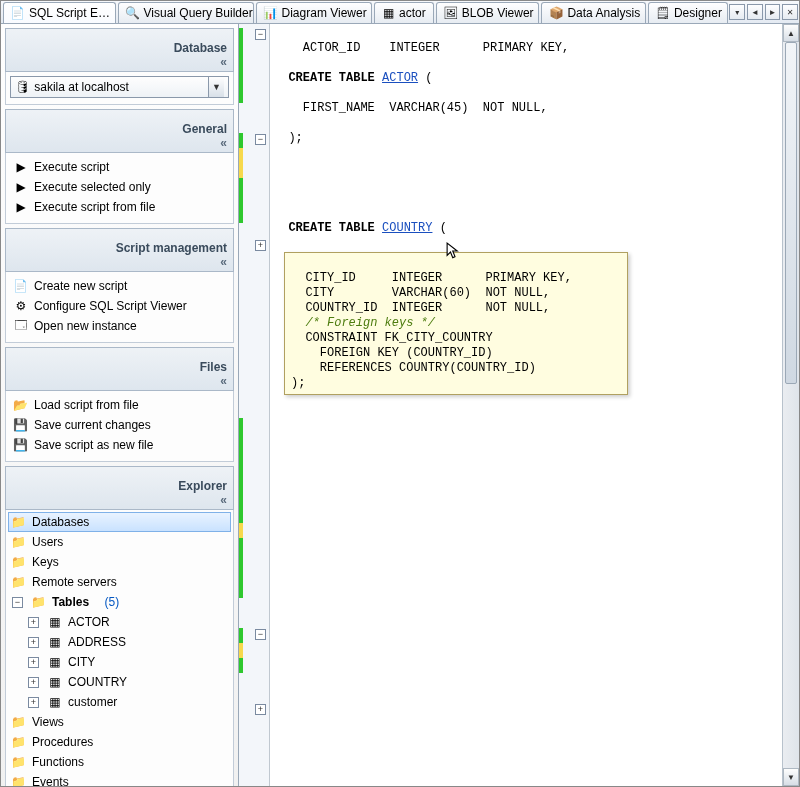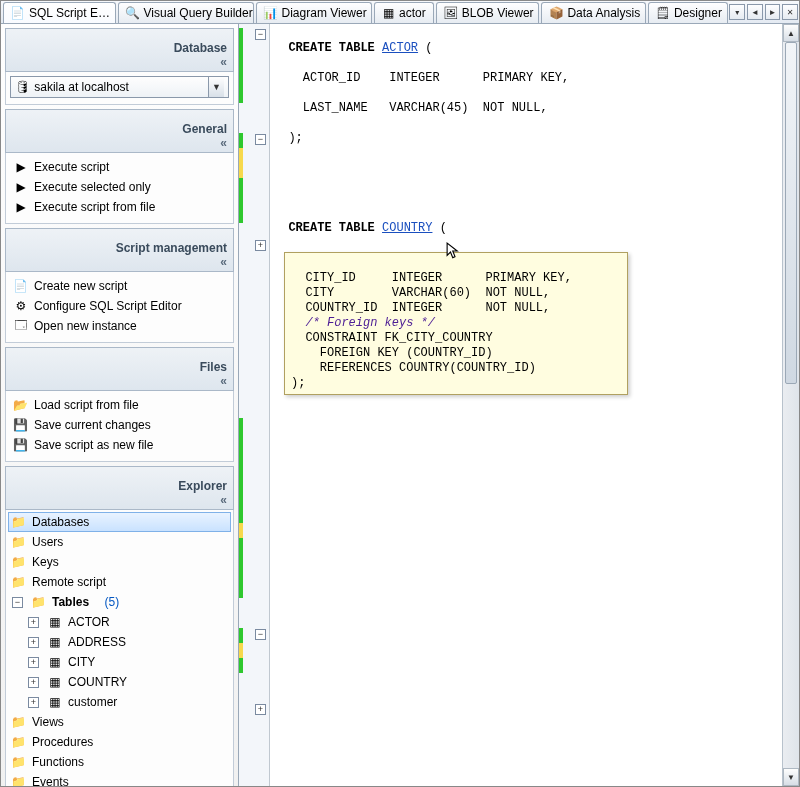--- a/index.html
+++ b/index.html
@@ -30,21 +30,21 @@
   .editor-wrap{flex:1;display:flex;flex-direction:column;min-width:0;}
   .editor{flex:1;display:flex;position:relative;overflow:hidden;min-height:0;}
   .gutter{width:30px;background:#f3f6fa;border-right:1px solid #c0c8d0;position:relative;}
   .gutter .fold{position:absolute;left:16px;width:9px;height:9px;border:1px solid #7a8aa0;background:#fff;font-size:9px;line-height:9px;text-align:center;color:#333;}
   .stripe{position:absolute;left:0;width:4px;background:#2ec82e;}
   .stripe.y{background:#f7d94c;}
   .code{flex:1;overflow:auto;background:#fff;font-family:Consolas,"Courier New",monospace;font-size:12px;line-height:15px;white-space:pre;padding:2px 0 2px 4px;position:relative;}
   .code .l{height:15px;}
   .kw{color:#000;font-weight:bold;}
   .lnk{color:#1a4fbf;text-decoration:underline;}
-  .cm{color:#4c1d95;font-style:italic;}
+  .cm{color:#4d7c0f;font-style:italic;}
   .tooltip-box{position:absolute;background:#fffde0;border:1px solid #b0a060;font-family:Consolas,"Courier New",monospace;font-size:12px;line-height:15px;white-space:pre;padding:3px 6px;box-shadow:2px 2px 4px rgba(0,0,0,0.2);z-index:5;}
   .box-marker{border:1px solid #555;padding:0 4px;display:inline-block;line-height:12px;}
   .statusbar{height:19px;border-top:1px solid #9aa8b8;background:linear-gradient(#fbfcfe,#e9eef4);display:flex;align-items:center;padding:0 8px;gap:30px;}
   .scrollbar-right{position:absolute;right:0;top:0;bottom:0;width:16px;background:linear-gradient(90deg,#eaedf1,#dfe4ea);border-left:1px solid #b8c2cc;}
   .scroll-btn{height:16px;background:linear-gradient(#fefefe,#d7deE6);border:1px solid #aeb8c2;display:flex;align-items:center;justify-content:center;font-size:8px;color:#333;}
   .scroll-thumb{position:absolute;left:2px;right:2px;background:linear-gradient(#f2f5f8,#cfd8e2);border:1px solid #9ba8b6;border-radius:2px;}
   .cursor-svg{position:absolute;width:18px;height:18px;z-index:6;}
 </style>
 </head>
 <body>
@@ -131,21 +131,21 @@
           <span>Script management</span>
           <span class="chev">«</span>
         </div>
         <div class="panel-body">
           <div class="item">
               <span class="icon">📄</span>
               <span>Create new script</span>
             </div>
           <div class="item">
               <span class="icon">⚙</span>
-              <span>Configure SQL Script Editor</span>
+              <span>Configure SQL Script Viewer</span>
             </div>
           <div class="item">
               <span class="icon">🗔</span>
               <span>Open new instance</span>
             </div>
         </div>
       </div>
 
       <div class="panel">
         <div class="panel-header">
@@ -181,21 +181,21 @@
           <div class="item">
               <span class="icon">📁</span>
               <span>Users</span>
             </div>
           <div class="item">
               <span class="icon">📁</span>
               <span>Keys</span>
             </div>
           <div class="item">
               <span class="icon">📁</span>
-              <span>Remote script</span>
+              <span>Remote servers</span>
             </div>
           <div class="item"><span class="expander">−</span><span class="icon">📁</span><span class="bold">Tables</span>&nbsp;<span class="count">(5)</span></div>
           <div class="item" style="padding-left:20px">
               <span class="expander">+</span>
               <span class="icon">▦</span>
               <span>ACTOR</span>
             </div>
           <div class="item" style="padding-left:20px">
               <span class="expander">+</span>
               <span class="icon">▦</span>
@@ -252,23 +252,23 @@
           <div class="stripe y" style="top:499px;height:15px"></div>
           <div class="stripe" style="top:604px;height:45px"></div>
           <div class="stripe y" style="top:619px;height:15px"></div>
           <div class="fold" style="top:5px">−</div>
           <div class="fold" style="top:110px">−</div>
           <div class="fold" style="top:216px">+</div>
           <div class="fold" style="top:605px">−</div>
           <div class="fold" style="top:680px">+</div>
         </div>
         <div class="code">
+<div class="l">    ACTOR_ID    INTEGER      PRIMARY KEY,</div>
 <div class="l">  <span class="kw">CREATE TABLE </span><span class="lnk">ACTOR</span><span> (</span></div>
-<div class="l">    ACTOR_ID    INTEGER      PRIMARY KEY,</div>
-<div class="l">    LAST_NAME   VARCHAR(45)  NOT NULL,</div>
+<div class="l">    FIRST_NAME  VARCHAR(45)  NOT NULL,</div>
 <div class="l">  );</div>
 <div class="l"> </div>
 <div class="l"> </div>
 <div class="l">  <span class="kw">CREATE TABLE </span><span class="lnk">COUNTRY</span><span> (</span></div>
 <div class="l">    COUNTRY_ID  INTEGER      NOT NULL,</div>
 <div class="l"><span>    </span><span class="lnk">COUNTRY</span><span>     VARCHAR(50)  NOT NULL,</span></div>
 <div class="l cm">    /* Keys */</div>
 <div class="l">    PRIMARY KEY (COUNTRY_ID)</div>
 <div class="l">  );</div>
 <div class="l"> </div>

